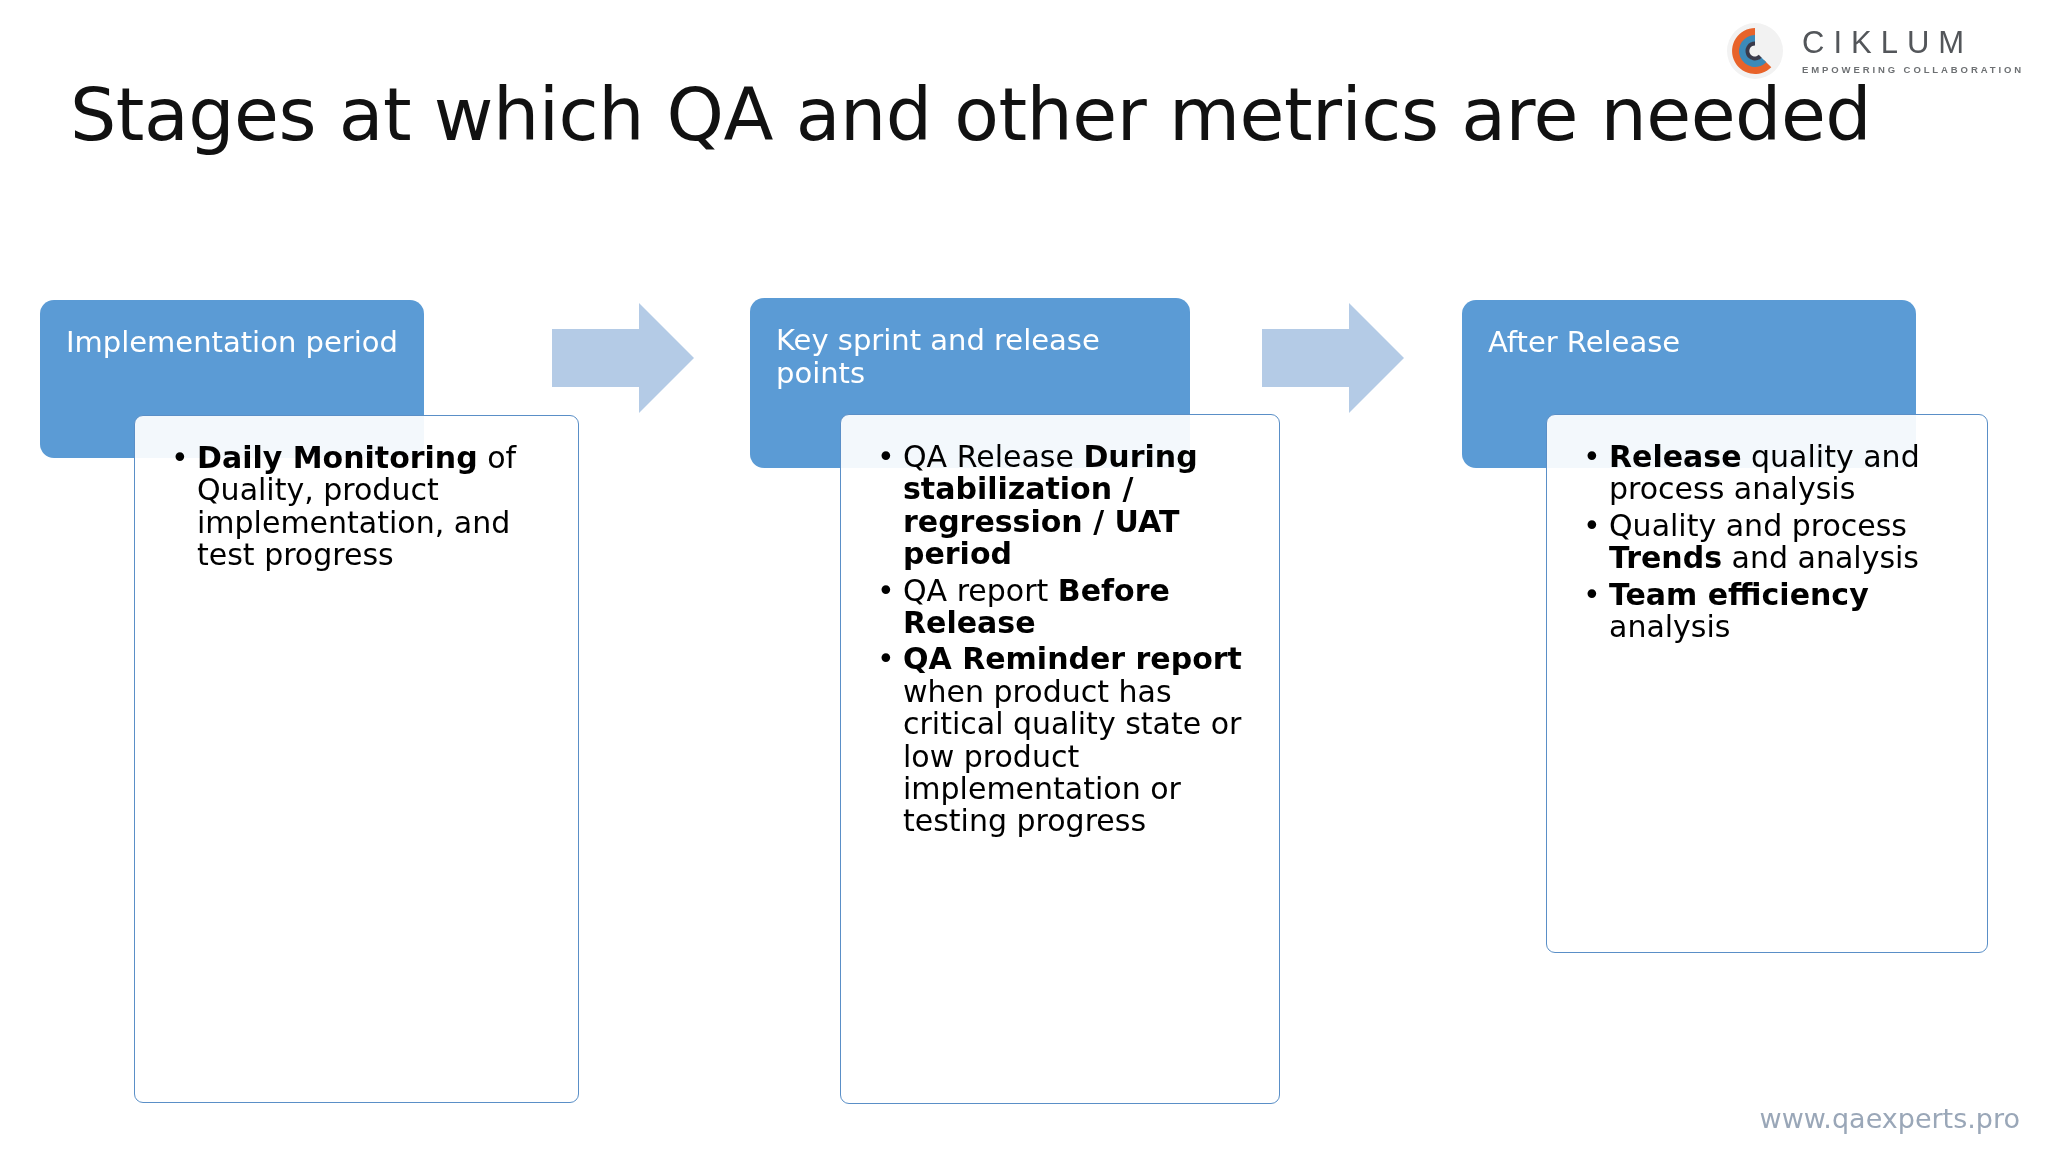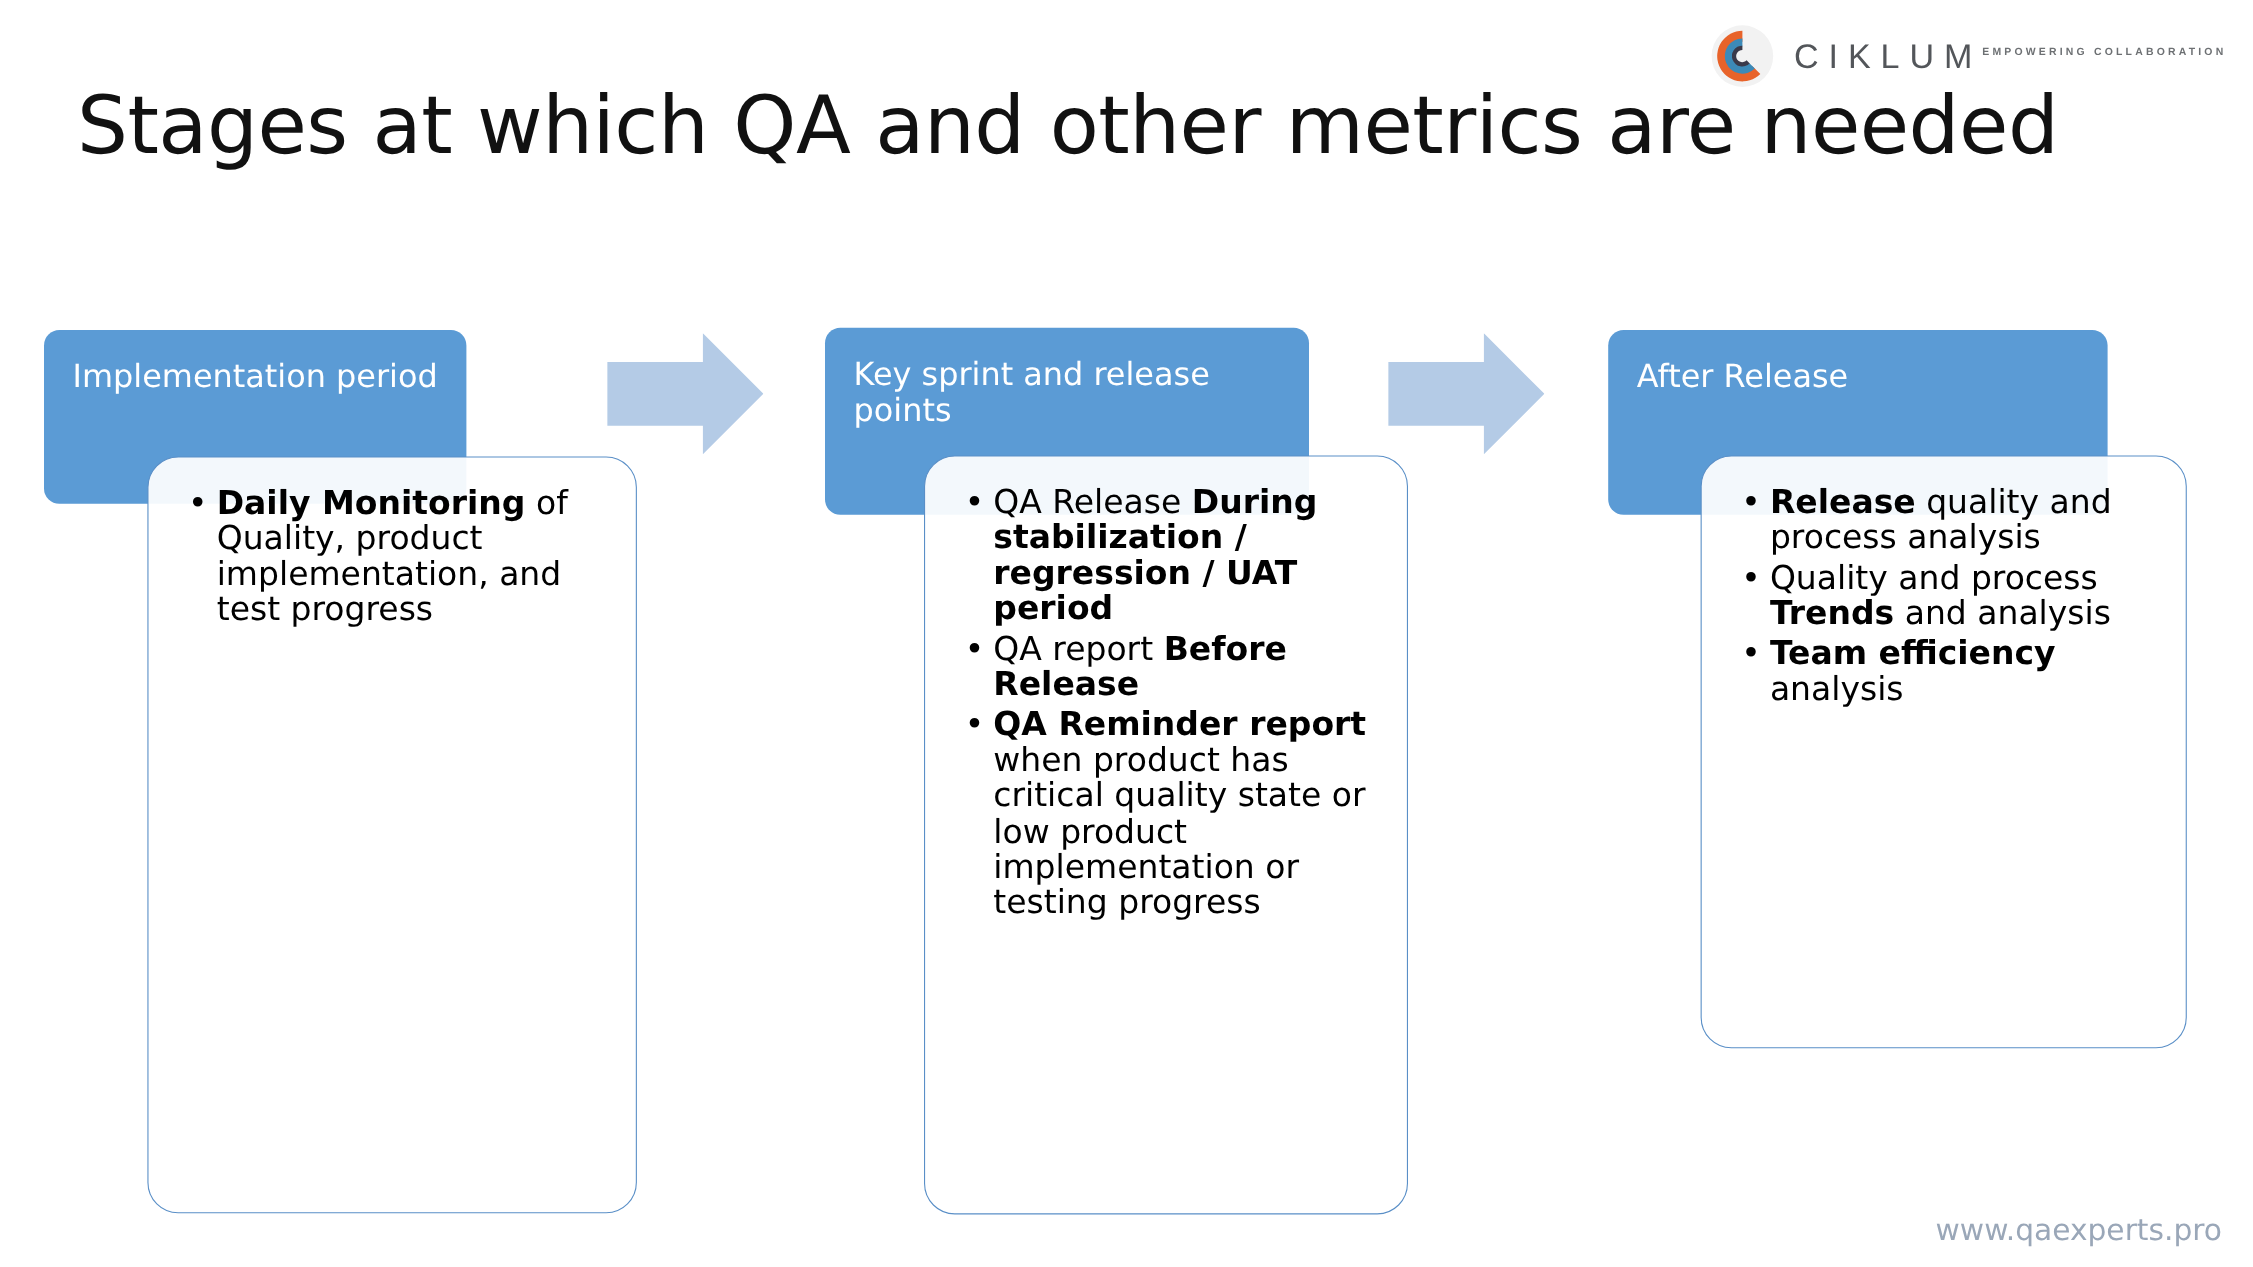--- a/index.html
+++ b/index.html
@@ -19,21 +19,21 @@
   
   .brand {
     position: absolute;
     top: 22px;
     right: 24px;
     display: flex;
     align-items: center;
     gap: 18px;
   }
   .brand-mark { width: 58px; height: 58px; position: relative; flex: 0 0 auto; }
-  .brand-text { display: flex; flex-direction: row; align-items: flex-start; line-height: 1; }
+  .brand-text { display: flex; flex-direction: column; align-items: flex-start; line-height: 1; }
   .brand-name {
     font-size: 31px;
     letter-spacing: 9px;
     color: #53565a;
     font-weight: 400;
   }
   .brand-tag {
     font-size: 9.5px;
     letter-spacing: 2.9px;
     color: #6d7073;
@@ -70,21 +70,21 @@
     font-family: "DejaVu Sans", "Liberation Sans", sans-serif;
   }
   .head-1 { left: 40px;   top: 300px; width: 384px; height: 158px; }
   .head-2 { left: 750px;  top: 298px; width: 440px; height: 170px; }
   .head-3 { left: 1462px; top: 300px; width: 454px; height: 168px; }
 
   .stage-card {
     position: absolute;
     background: rgba(255,255,255,0.93);
     border: 1.6px solid #5a8fc7;
-    border-radius: 28px;
+    border-radius: 9px;
     box-sizing: border-box;
     z-index: 2;
     padding: 26px 18px 29px 18px;
     overflow: hidden;
   }
   .card-1 { left: 134px;  top: 415px; width: 445px; height: 688px; }
   .card-2 { left: 840px;  top: 414px; width: 440px; height: 690px; }
   .card-3 { left: 1546px; top: 414px; width: 442px; height: 539px; }
 
   .bullets {

